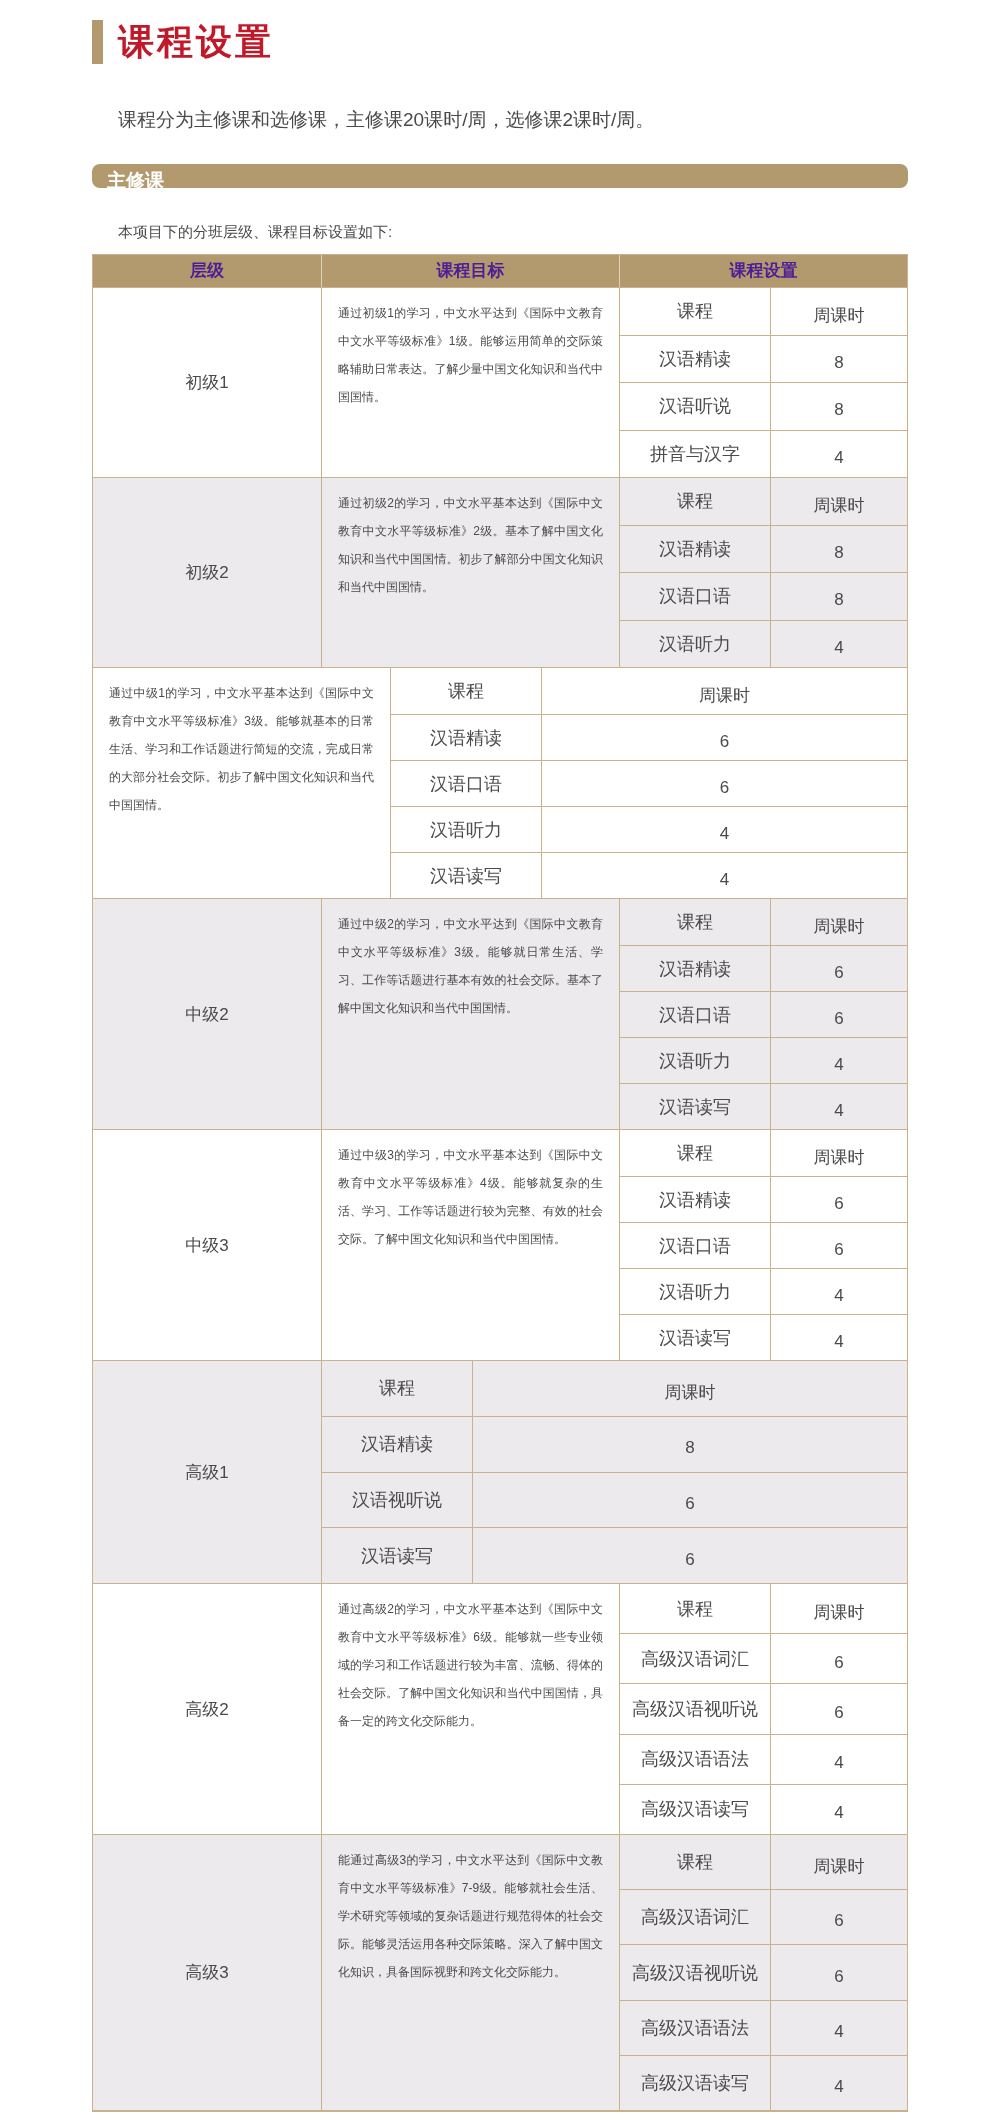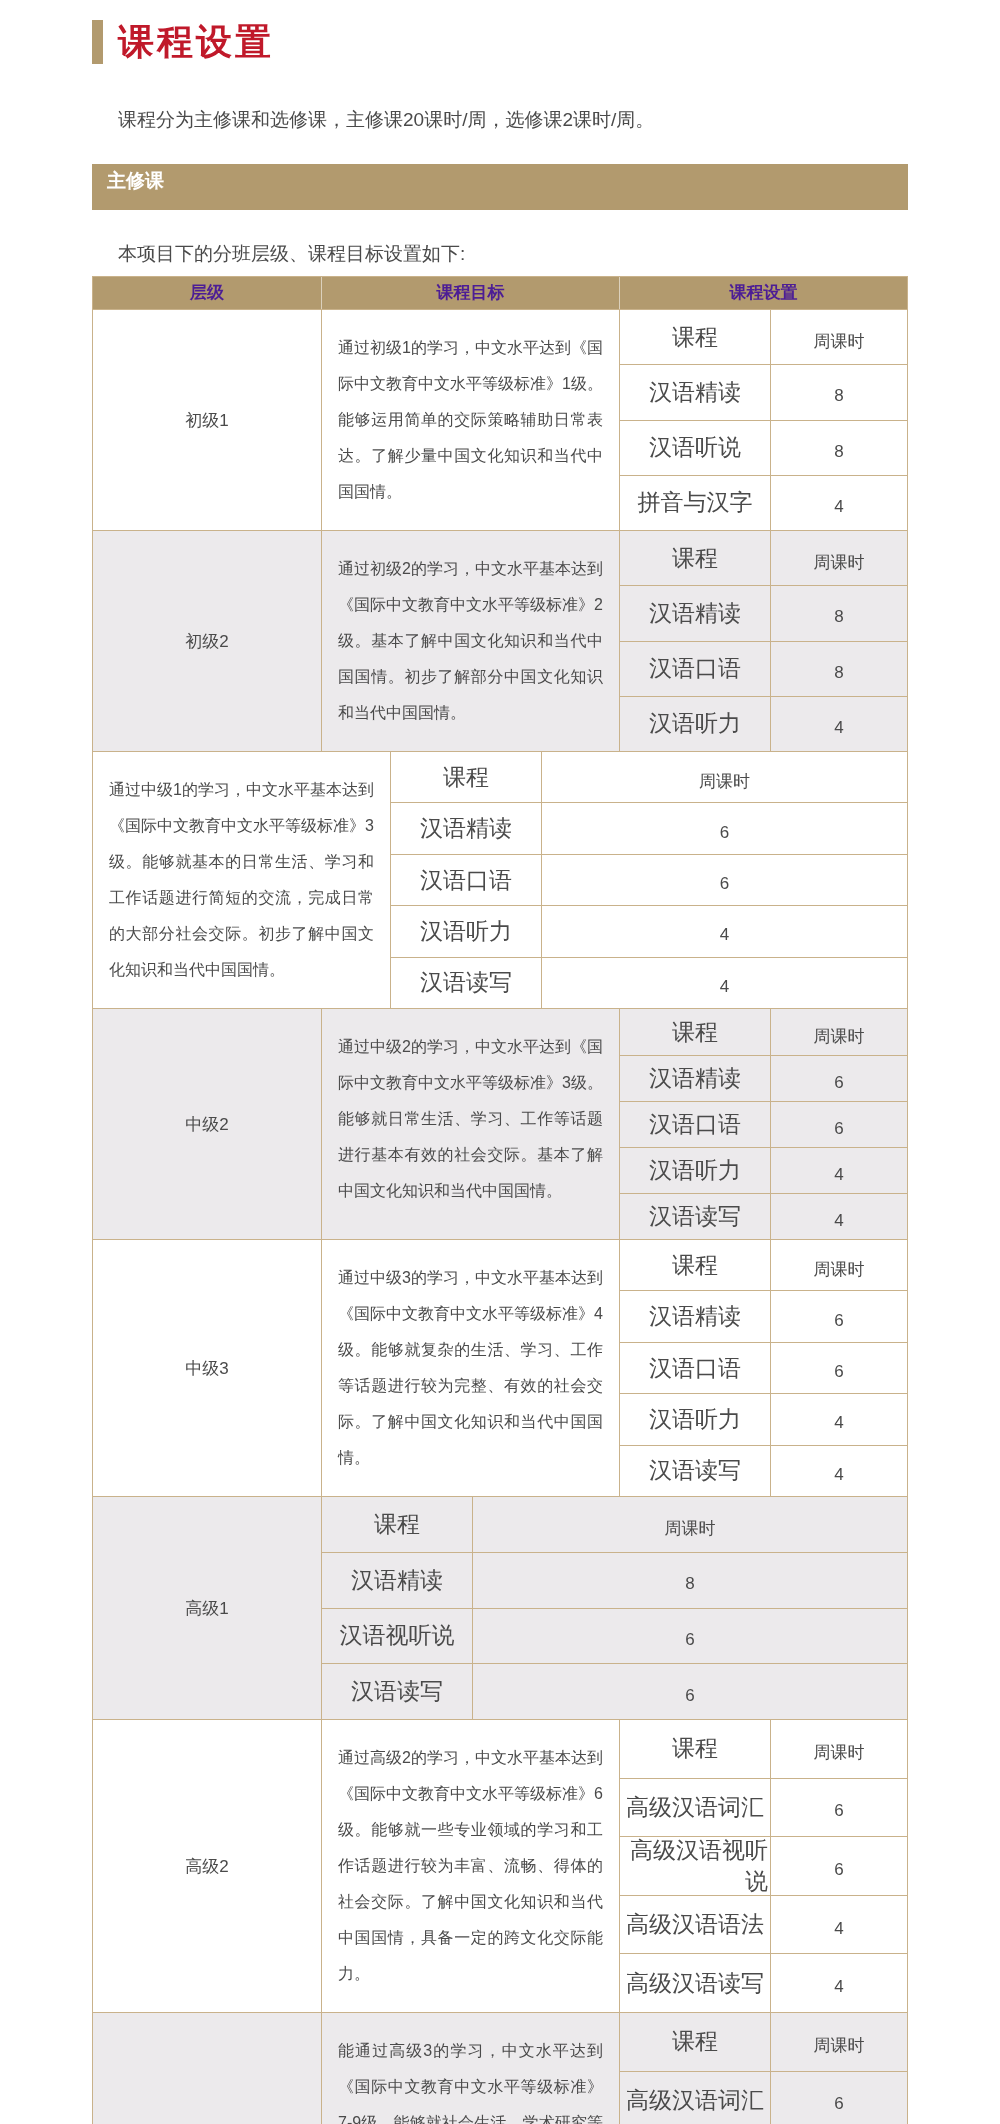--- a/index.html
+++ b/index.html
@@ -20,26 +20,26 @@
   }
   .page{padding:18px 92px 30px 92px;}
 
   .title-row{display:flex;align-items:center;gap:15px;height:48px;}
   .accent-bar{width:11px;height:44px;background:var(--accent-tan);}
   .page-title{margin:0;font-size:36px;font-weight:bold;color:var(--title-red);letter-spacing:3px;}
 
   .intro{margin:42px 0 0 26px;font-size:19px;line-height:24px;}
 
   .section-band{
-    margin-top:32px;height:46px;line-height:33px;
+    margin-top:32px;height:24px;line-height:33px;
     background:var(--accent-tan);color:#ffffff;
-    font-size:19px;font-weight:bold;padding-left:15px;
-  }
-
-  .table-intro{margin:32px 0 10px 26px;font-size:19px;line-height:24px;}
+    font-size:19px;font-weight:bold;padding-left:15px;border-radius:8px;
+  }
+
+  .table-intro{margin:32px 0 10px 26px;font-size:15px;line-height:24px;}
 
   .course-table{
     border:1px solid var(--border-tan);
     border-bottom-width:2px;
     width:816px;
   }
   .thead{
     display:flex;background:var(--accent-tan);color:#4c1d95;
     font-weight:bold;font-size:17px;text-align:center;
     height:32px;line-height:32px;
@@ -58,30 +58,30 @@
   .level-row:nth-child(8){min-height:276px;}
 
   .level-cell{
     width:229px;border-right:1px solid var(--border-tan);
     display:flex;align-items:center;justify-content:center;
     font-size:17px;
     text-align:right;
   }
   .objective-cell{
     width:298px;border-right:1px solid var(--border-tan);
-    padding:20px 16px;font-size:16px;line-height:36px;
+    padding:11px 16px;font-size:12px;line-height:28px;
     text-align:justify;
   }
   .courses-cell{flex:1;display:flex;flex-direction:column;}
   .course-subrow{flex:1;min-height:46px;display:flex;}
   .course-subrow + .course-subrow{border-top:1px solid var(--border-tan);}
   .course-name{
     width:151px;border-right:1px solid var(--border-tan);
     display:flex;align-items:center;justify-content:center;
-    font-size:23px;text-align:right;padding:4px 2px;
+    font-size:18px;text-align:center;padding:4px 2px;
   }
   .course-hours{flex:1;display:flex;align-items:center;justify-content:center;font-size:17px;margin-top:8px;}
 </style>
 </head>
 <body>
 
 <div class="page">
 
   <div class="title-row">
     <span class="accent-bar"></span>

